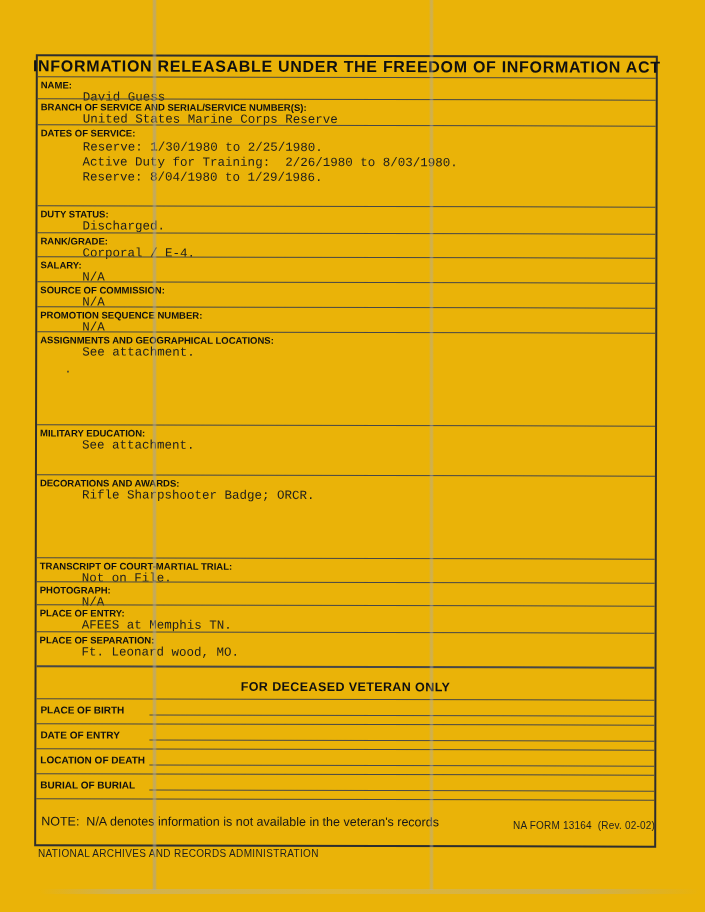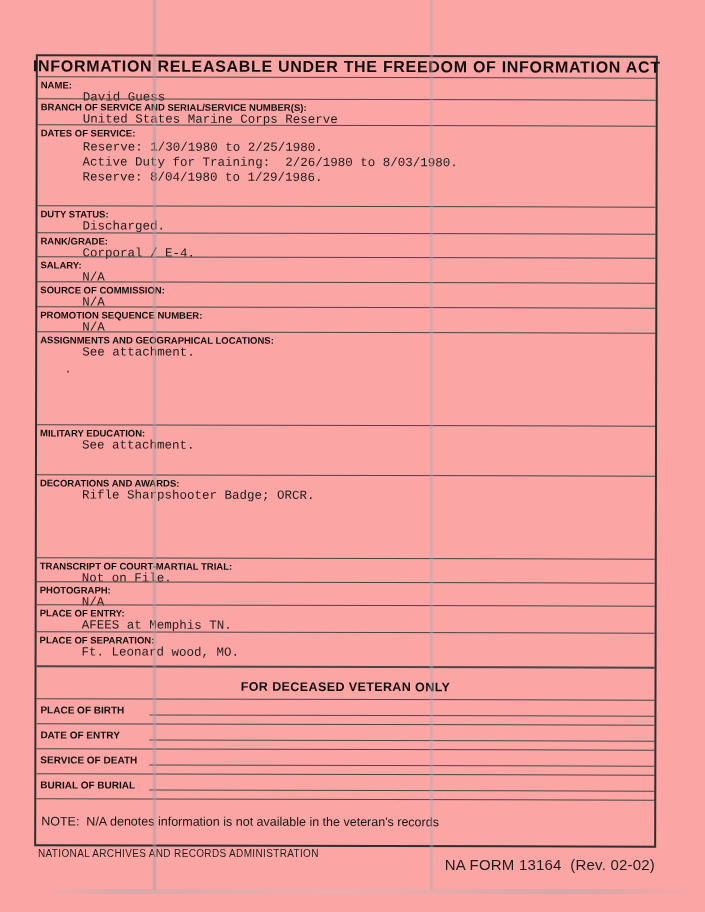--- a/index.html
+++ b/index.html
@@ -2,21 +2,21 @@
 <html><head>
 <meta charset="utf-8">
 <style>
   html,body { margin:0; padding:0; }
   body {
     width:705px; height:912px; position:relative;
     background:#ffffff;
     font-family:"Liberation Sans", sans-serif;
     overflow:hidden;
   }
-  .page { position:absolute; inset:0; background:#fca5a5; }
+  .page { position:absolute; inset:0; background:#eab308; }
 
   
   .form-box {
     position:absolute; left:35px; top:55px; width:622px;
     box-sizing:border-box;
     border:2px solid #2e2e2e;
     transform:rotate(0.12deg);
     background:transparent;
   }
   .row {
@@ -66,22 +66,22 @@
 
   .note-row .note {
     font-size:12.5px; color:#161616; padding:15px 0 0 5px; white-space:pre;
   }
 
   .footer-agency {
     position:absolute; left:38px; top:848px;
     font-size:10px; letter-spacing:0.35px; color:#1e1e1e; white-space:pre;
   }
   .footer-form {
-    position:absolute; right:50px; top:856px;
-    font-size:15px; letter-spacing:0.2px; color:#1e1e1e; white-space:pre;text-align:center;
+    position:absolute; right:50px; top:820px;
+    font-size:10px; letter-spacing:0.2px; color:#1e1e1e; white-space:pre;text-align:center;
   }
 
   
   .fold {
     position:absolute; top:0; height:890px; width:5px;
     pointer-events:none; z-index:6;
   }
   .fold-1 {
     left:152px;
     background:linear-gradient(to right, rgba(180,180,180,0),
@@ -195,21 +195,21 @@
 
     <div class="drow" style="height:25px">
       <span class="dlbl">PLACE OF BIRTH</span>
       <span class="dline"></span>
     </div>
     <div class="drow" style="height:25px">
       <span class="dlbl">DATE OF ENTRY</span>
       <span class="dline"></span>
     </div>
     <div class="drow" style="height:25px">
-      <span class="dlbl">SERVICE OF DEATH</span>
+      <span class="dlbl">LOCATION OF DEATH</span>
       <span class="dline"></span>
     </div>
     <div class="drow" style="height:25px">
       <span class="dlbl">BURIAL OF BURIAL</span>
       <span class="dline"></span>
     </div>
 
     <div class="row note-row" style="height:46px">
       <div class="note">NOTE:  N/A denotes information is not available in the veteran's records</div>
     </div>

